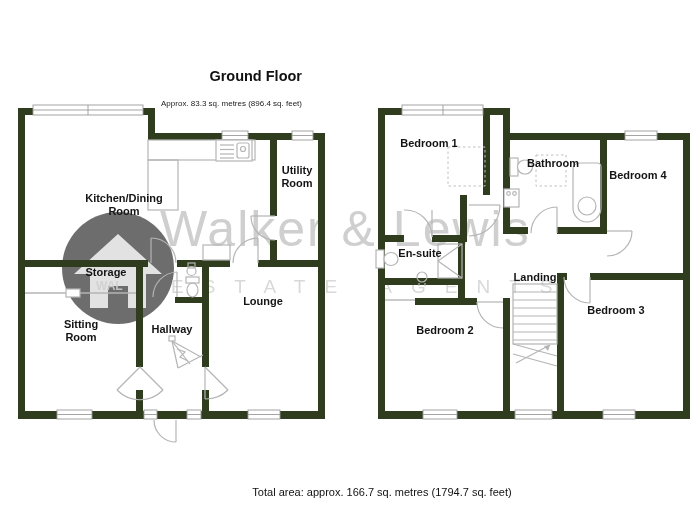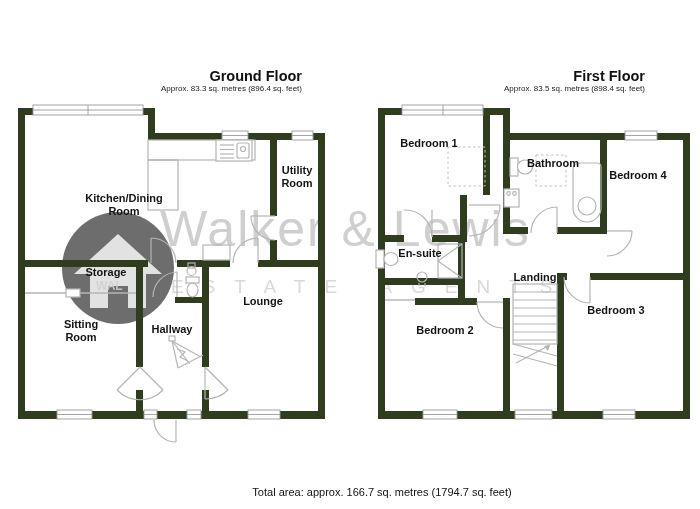--- a/index.html
+++ b/index.html
@@ -10,21 +10,21 @@
   .wm-logo{position:absolute;left:60px;top:210px;}
   .wm-name{position:absolute;left:160px;top:204px;font-size:50px;line-height:1;
            color:#cfcfcf;letter-spacing:2px;white-space:nowrap;font-weight:500;}
   .wm-tagline{position:absolute;left:171px;top:277px;font-size:19px;line-height:1;
            color:#d9d9d9;letter-spacing:19px;white-space:nowrap;font-weight:500;}
   
   .plan{position:absolute;left:0;top:0;z-index:2;}
   
   .floor-title{position:absolute;z-index:3;text-align:right;color:#111;}
   .floor-title .t{font-size:14.5px;font-weight:bold;}
-  .floor-title .s{font-size:8px;margin-top:0;color:#222;}
+  .floor-title .s{font-size:8px;margin-top:15px;color:#222;}
   .gf{left:62px;top:68px;width:240px;}
   .ff{left:405px;top:68px;width:240px;}
   .footer{position:absolute;left:0;top:486px;width:700px;text-align:center;
           font-size:11px;color:#111;z-index:3;padding-left:32px;}
   
   .wall{fill:#2f3d1e;}
   .fx{stroke:#b5b5b5;fill:none;stroke-width:1.2;}
   .fxw{stroke:#b5b5b5;fill:#ffffff;stroke-width:1.2;}
   .win{fill:#ffffff;stroke:#9a9a9a;stroke-width:0.9;}
   .winline{stroke:#9a9a9a;stroke-width:0.9;}
@@ -319,19 +319,15 @@
         <text class="lbl" x="445" y="334">Bedroom 2</text>
         <text class="lbl" x="616" y="314">Bedroom 3</text>
       </g>
     </g>
   </svg>
 
   <div class="floor-title gf">
     <div class="t">Ground Floor</div>
     <div class="s">Approx. 83.3 sq. metres (896.4 sq. feet)</div>
   </div>
-  <div class="floor-title ff">
-    <div class="t">First Floor</div>
-    <div class="s">Approx. 83.5 sq. metres (898.4 sq. feet)</div>
-  </div>
 
   <div class="footer">Total area: approx. 166.7 sq. metres (1794.7 sq. feet)</div>
 </div>
 
 </body></html>

